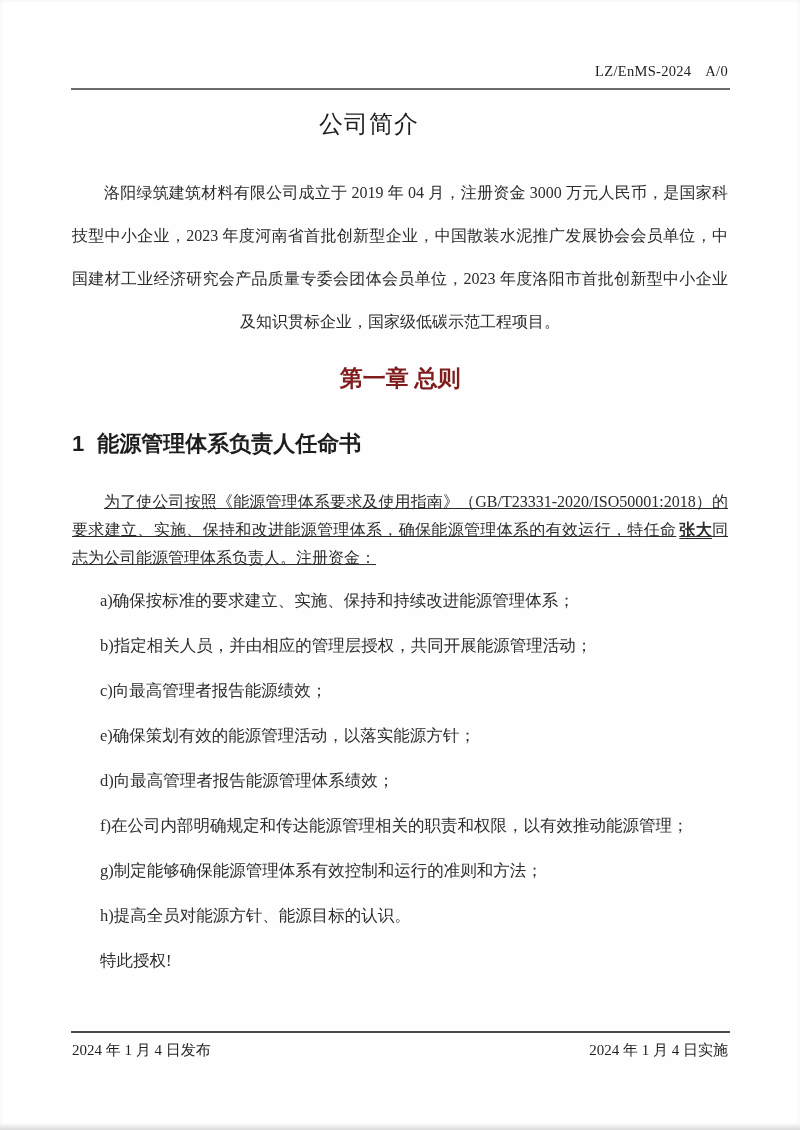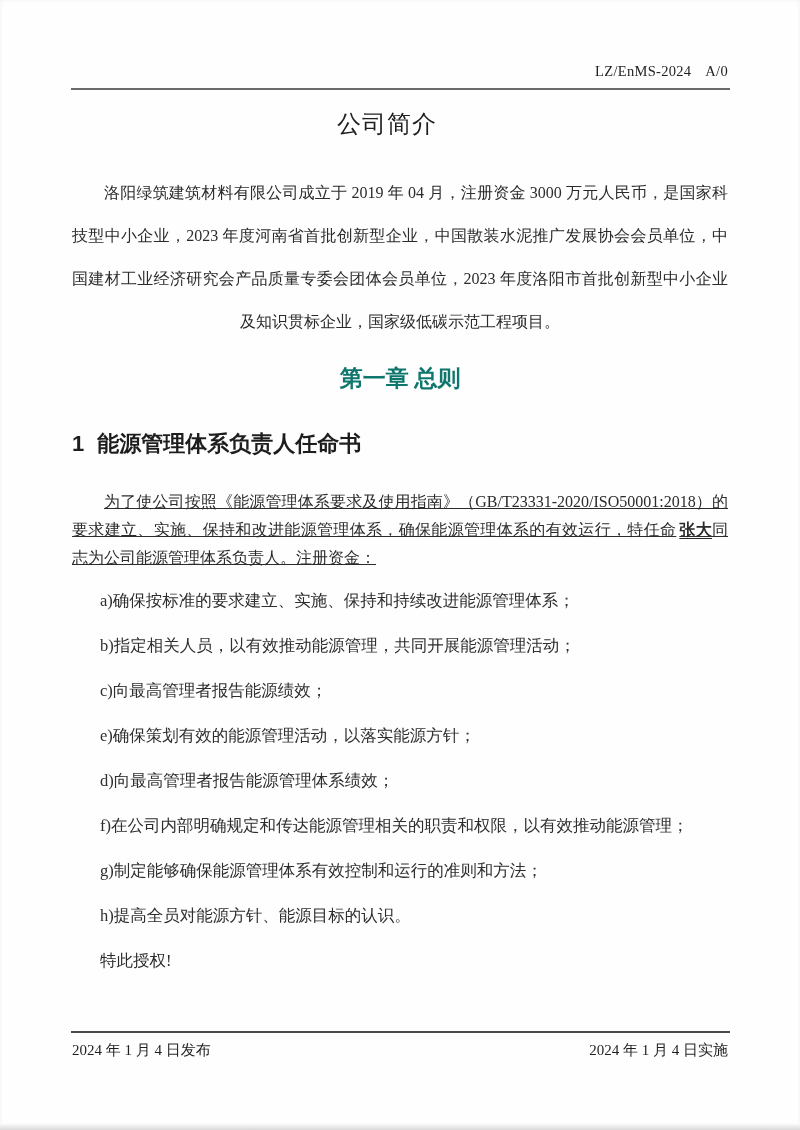--- a/index.html
+++ b/index.html
@@ -40,21 +40,21 @@
     left: 71px;
     right: 70px;
     height: 1.5px;
     background: #6a6a6a;
   }
 
   
   .title {
     position: absolute;
     top: 108px;
-    left: 85px;
+    left: 67px;
     width: 656px;
     text-align: center;
     transform: translateX(-26px);
     font-size: 24px;
     font-weight: 500;
     letter-spacing: 1px;
     color: #1e1e1e;
   }
 
   
@@ -73,21 +73,21 @@
 
   
   .chapter {
     position: absolute;
     top: 363px;
     left: 72px;
     width: 656px;
     text-align: center;
     font-size: 23px;
     font-weight: bold;
-    color: #0f766e;
+    color: #7f1d1d;
   }
 
   
   .section {
     position: absolute;
     top: 429px;
     left: 72px;
     width: 680px;
     font-family: "Liberation Sans", "DejaVu Sans", sans-serif;
     font-size: 22px;
@@ -181,21 +181,21 @@
   </h3>
 
   <div class="appoint">
     <div class="line justify indent">为了使公司按照《能源管理体系要求及使用指南》（GB/T23331-2020/ISO50001:2018）的</div>
     <div class="line justify"><span>要求建立、实施、保持和改进能源管理体系，确保能源管理体系的有效运行，特任命</span><span class="name">张大</span><span>同</span></div>
     <div class="line">志为公司能源管理体系负责人。注册资金：</div>
   </div>
 
   <div class="duties">
     <div class="duty">a)确保按标准的要求建立、实施、保持和持续改进能源管理体系；</div>
-    <div class="duty">b)指定相关人员，以有效推动能源管理，共同开展能源管理活动；</div>
+    <div class="duty">b)指定相关人员，并由相应的管理层授权，共同开展能源管理活动；</div>
     <div class="duty">c)向最高管理者报告能源绩效；</div>
     <div class="duty">e)确保策划有效的能源管理活动，以落实能源方针；</div>
     <div class="duty">d)向最高管理者报告能源管理体系绩效；</div>
     <div class="duty">f)在公司内部明确规定和传达能源管理相关的职责和权限，以有效推动能源管理；</div>
     <div class="duty">g)制定能够确保能源管理体系有效控制和运行的准则和方法；</div>
     <div class="duty">h)提高全员对能源方针、能源目标的认识。</div>
   </div>
 
   <div class="authorize">特此授权!</div>
 

